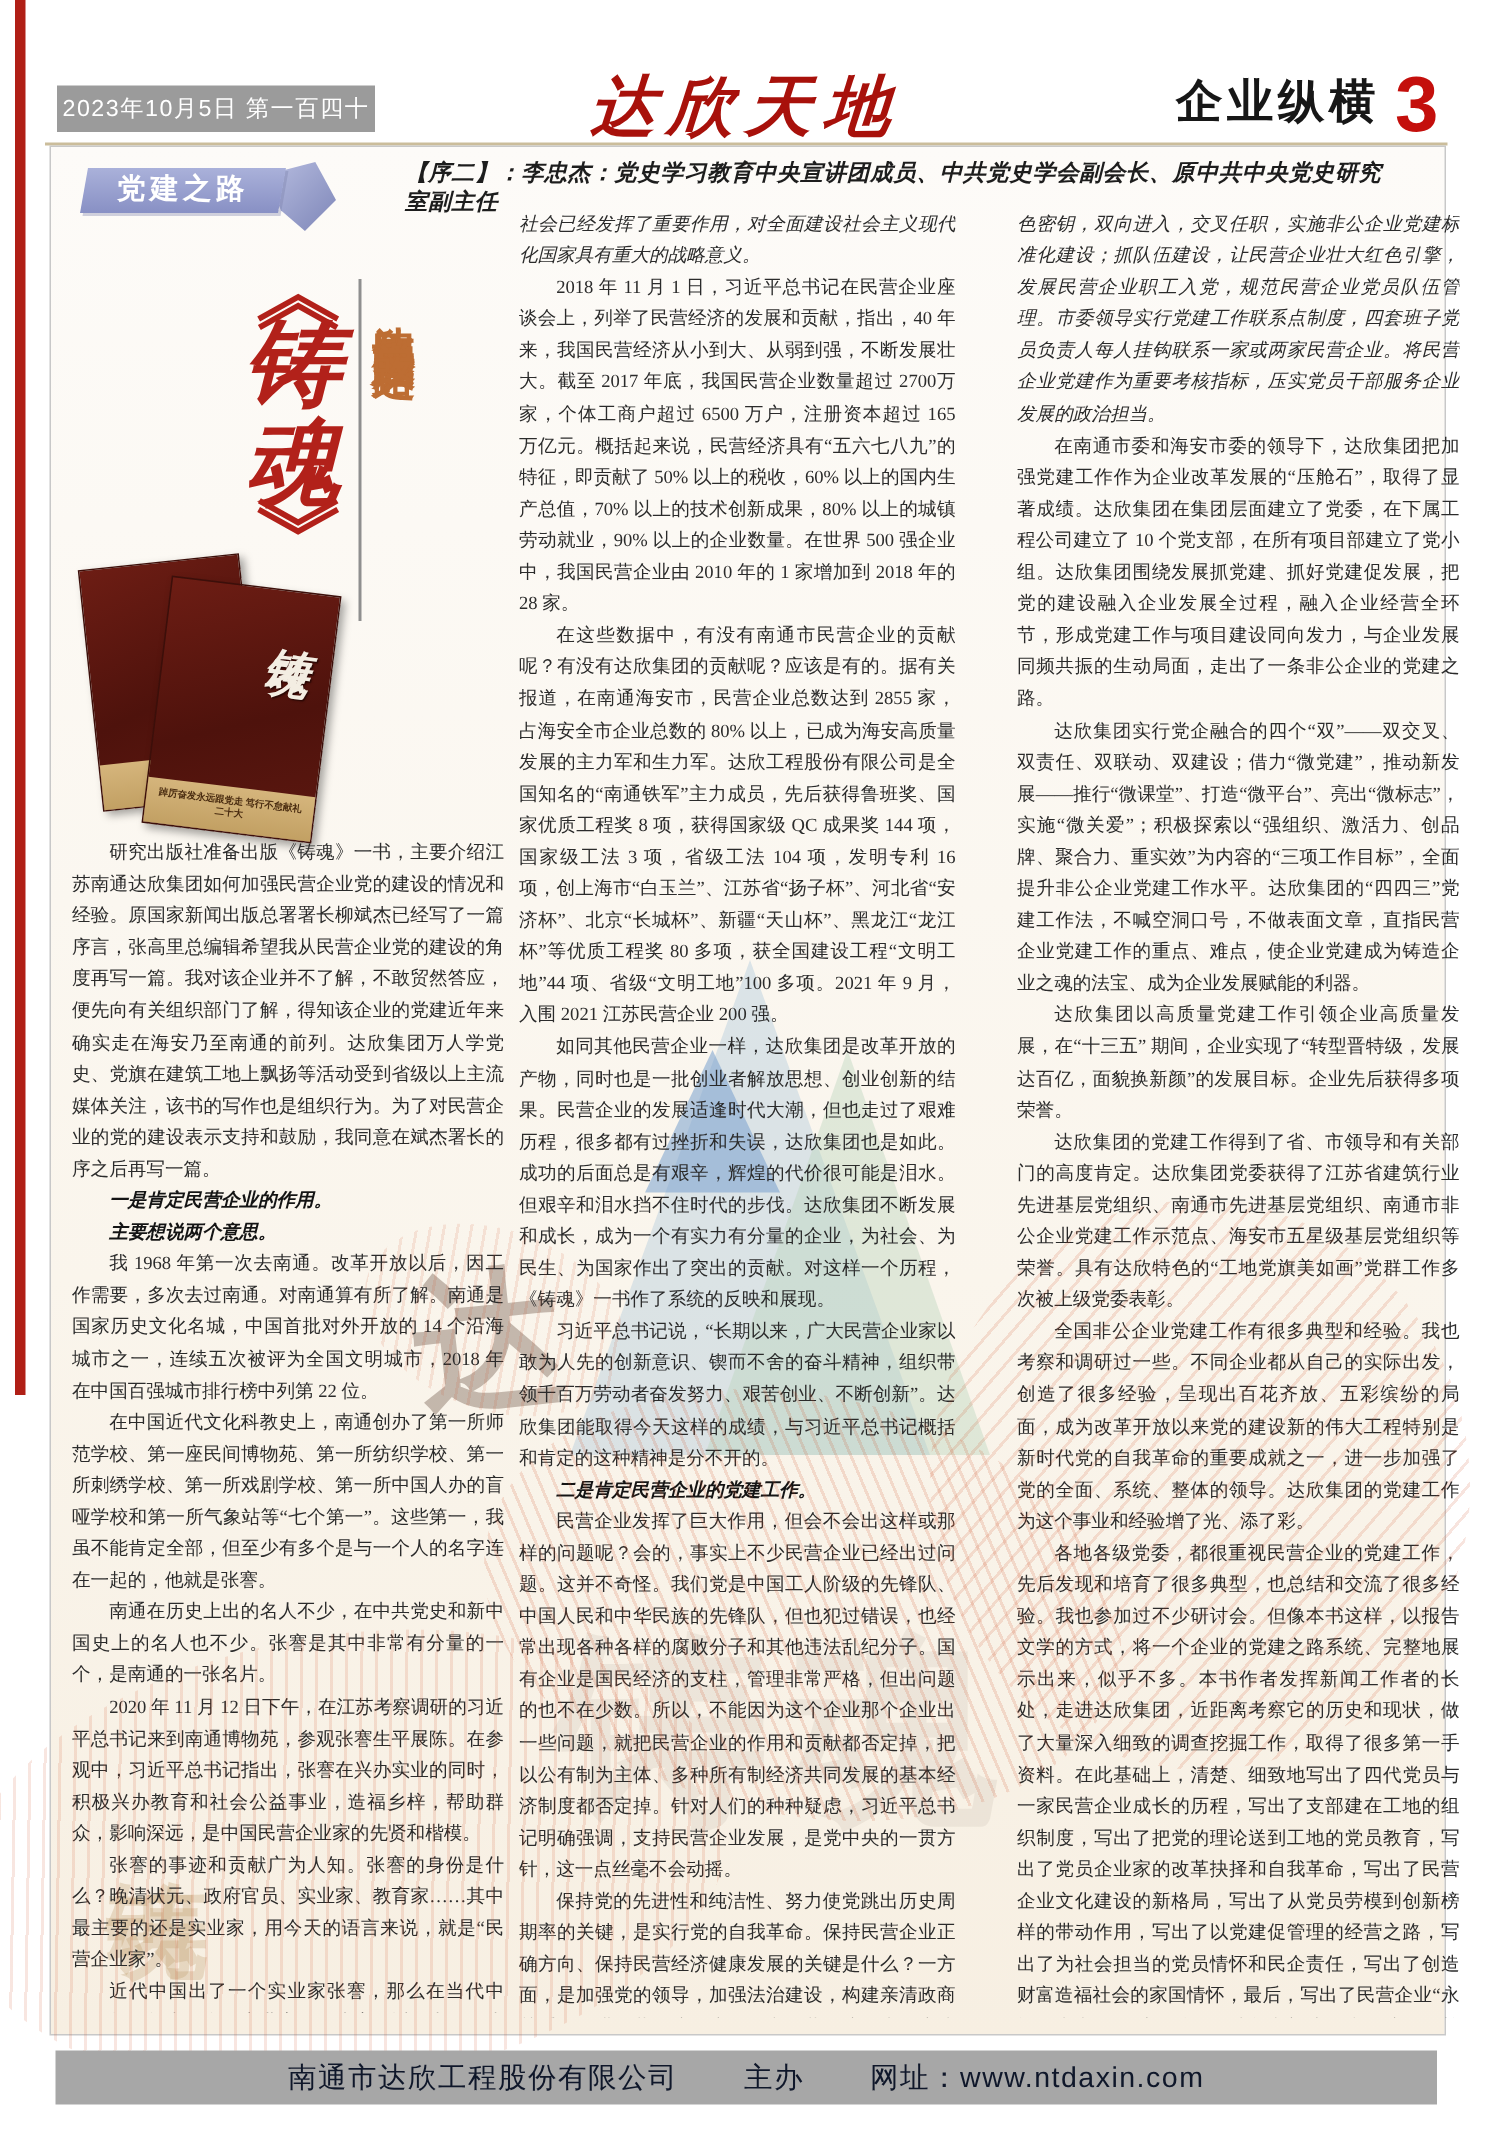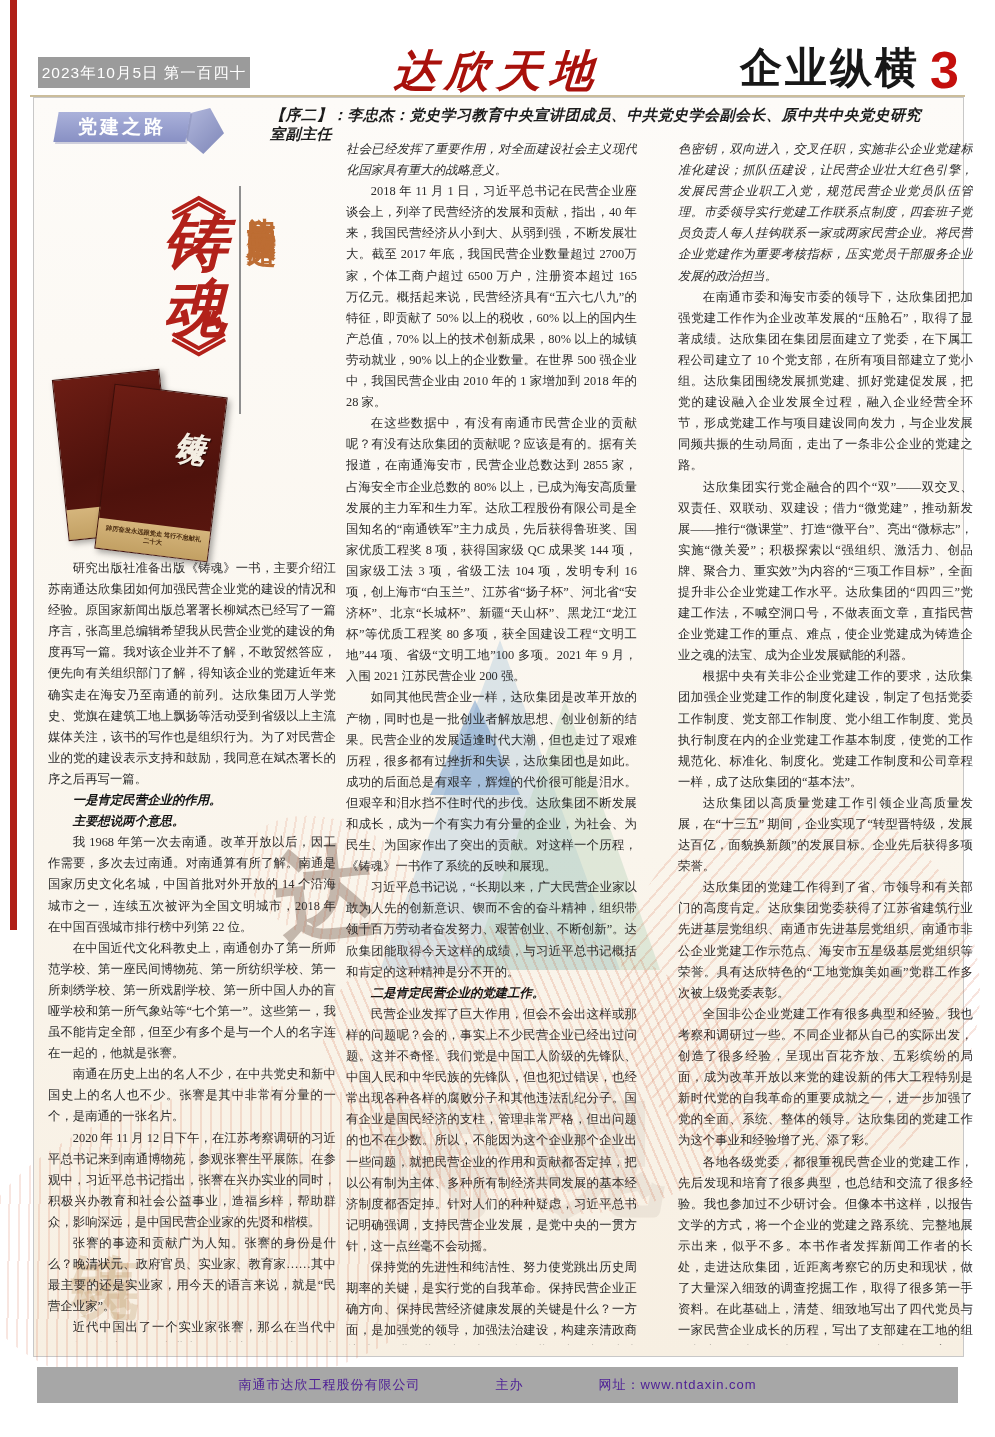--- a/index.html
+++ b/index.html
@@ -7,21 +7,21 @@
         font-family:"Liberation Serif","DejaVu Serif",serif;}
   
   .red-stripe{position:absolute;left:10px;top:0;width:7px;height:930px;background:#b01f16;}
   .date-box{position:absolute;left:38px;top:57px;width:212px;height:31px;background:#9b9b9b;
             color:#fff;font-family:"Liberation Sans","DejaVu Sans",sans-serif;
             font-size:15.5px;line-height:31px;text-align:center;letter-spacing:1px;}
   .masthead{position:absolute;left:0;right:0;top:42px;text-align:center;
             font-size:44px;font-weight:900;font-style:italic;color:#a8110b;
             letter-spacing:8px;transform:skewX(-4deg);}
   .section-wrap{position:absolute;right:36px;top:46px;display:flex;align-items:flex-start;}
-  .section-name{font-size:42px;font-weight:700;color:#171717;letter-spacing:3px;line-height:44px;}
+  .section-name{font-size:31px;font-weight:700;color:#171717;letter-spacing:3px;line-height:44px;}
   .page-number{font-size:52px;font-weight:700;color:#c40f0c;margin-left:10px;line-height:48px;
                font-family:"Liberation Sans","DejaVu Sans",sans-serif;}
   .header-rule{position:absolute;left:30px;right:30px;top:95px;height:2px;background:#cbbd9b;}
   
   .content-box{position:absolute;left:33px;top:97px;width:929px;height:1258px;
                border:1px solid #c8c8c8;background:linear-gradient(180deg,#fdfbf8 0%,#faf5ec 60%,#f7efe2 100%);}
   .byline{position:absolute;left:270px;top:106px;width:660px;font-size:15px;font-weight:700;
           font-style:italic;color:#1d1d1d;letter-spacing:.5px;}
   
   .badge{position:absolute;left:56px;top:112px;width:132px;height:30px;z-index:4;
@@ -82,22 +82,22 @@
   .swirl3{left:620px;top:800px;width:360px;height:380px;transform:rotate(-4deg);
         background:repeating-linear-gradient(135deg,rgba(205,75,35,.15) 0 2px,transparent 2px 11px);}
   .swirl4{left:240px;top:820px;width:180px;height:120px;transform:rotate(20deg);
         background:repeating-linear-gradient(80deg,rgba(205,75,35,.12) 0 2px,transparent 2px 9px);}
   .wm-char{z-index:1;font-weight:900;color:rgba(95,70,55,.35);}
   .wm-da{left:276px;top:828px;font-size:100px;transform:rotate(-6deg);}
   .wm-zhuhun{left:60px;top:1200px;writing-mode:vertical-rl;font-size:68px;color:rgba(185,150,100,.28);}
   .wm-mid{left:372px;top:1060px;font-size:140px;letter-spacing:14px;color:rgba(160,140,125,.12);}
   
   .footer-bar{position:absolute;left:37px;top:1367px;width:921px;height:36px;background:#a7a7a7;
-        display:flex;align-items:center;justify-content:center;gap:75px;color:#4c1d95;
-        font-family:"Liberation Sans","DejaVu Sans",sans-serif;font-size:13px;letter-spacing:1px;z-index:5;}
+        display:flex;align-items:center;justify-content:center;gap:44px;color:#0f172a;
+        font-family:"Liberation Sans","DejaVu Sans",sans-serif;font-size:19px;letter-spacing:1px;z-index:5;}
 </style>
 </head>
 <body>
 
 <div class="page">
 
   <div class="red-stripe"></div>
 
   <div class="date-box">2023年10月5日  第一百四十五期</div>
   <div class="masthead">达欣天地</div>
@@ -162,21 +162,20 @@
       <p class="para">如同其他民营企业一样，达欣集团是改革开放的产物，同时也是一批创业者解放思想、创业创新的结果。民营企业的发展适逢时代大潮，但也走过了艰难历程，很多都有过挫折和失误，达欣集团也是如此。成功的后面总是有艰辛，辉煌的代价很可能是泪水。但艰辛和泪水挡不住时代的步伐。达欣集团不断发展和成长，成为一个有实力有分量的企业，为社会、为民生、为国家作出了突出的贡献。对这样一个历程，《铸魂》一书作了系统的反映和展现。</p>
       <p class="para">习近平总书记说，“长期以来，广大民营企业家以敢为人先的创新意识、锲而不舍的奋斗精神，组织带领千百万劳动者奋发努力、艰苦创业、不断创新”。达欣集团能取得今天这样的成绩，与习近平总书记概括和肯定的这种精神是分不开的。</p>
       <p class="para lead">二是肯定民营企业的党建工作。</p>
       <p class="para">民营企业发挥了巨大作用，但会不会出这样或那样的问题呢？会的，事实上不少民营企业已经出过问题。这并不奇怪。我们党是中国工人阶级的先锋队、中国人民和中华民族的先锋队，但也犯过错误，也经常出现各种各样的腐败分子和其他违法乱纪分子。国有企业是国民经济的支柱，管理非常严格，但出问题的也不在少数。所以，不能因为这个企业那个企业出一些问题，就把民营企业的作用和贡献都否定掉，把以公有制为主体、多种所有制经济共同发展的基本经济制度都否定掉。针对人们的种种疑虑，习近平总书记明确强调，支持民营企业发展，是党中央的一贯方针，这一点丝毫不会动摇。</p>
       <p class="para">保持党的先进性和纯洁性、努力使党跳出历史周期率的关键，是实行党的自我革命。保持民营企业正确方向、保持民营经济健康发展的关键是什么？一方面，是加强党的领导，加强法治建设，构建亲清政商关系，促进民营经济健康发展和民营经济人士健康成长；另一方面，是民营企业提高自身素质，讲正气、走正道，聚精会神办企业、遵纪守法搞经营，在合法合规中提高企业竞争能力。</p>
     </div>
   <div class="col col3">
       <p class="para noindent">色密钥，双向进入，交叉任职，实施非公企业党建标准化建设；抓队伍建设，让民营企业壮大红色引擎，发展民营企业职工入党，规范民营企业党员队伍管理。市委领导实行党建工作联系点制度，四套班子党员负责人每人挂钩联系一家或两家民营企业。将民营企业党建作为重要考核指标，压实党员干部服务企业发展的政治担当。</p>
       <p class="para">在南通市委和海安市委的领导下，达欣集团把加强党建工作作为企业改革发展的“压舱石”，取得了显著成绩。达欣集团在集团层面建立了党委，在下属工程公司建立了 10 个党支部，在所有项目部建立了党小组。达欣集团围绕发展抓党建、抓好党建促发展，把党的建设融入企业发展全过程，融入企业经营全环节，形成党建工作与项目建设同向发力，与企业发展同频共振的生动局面，走出了一条非公企业的党建之路。</p>
       <p class="para">达欣集团实行党企融合的四个“双”——双交叉、双责任、双联动、双建设；借力“微党建”，推动新发展——推行“微课堂”、打造“微平台”、亮出“微标志”，实施“微关爱”；积极探索以“强组织、激活力、创品牌、聚合力、重实效”为内容的“三项工作目标”，全面提升非公企业党建工作水平。达欣集团的“四四三”党建工作法，不喊空洞口号，不做表面文章，直指民营企业党建工作的重点、难点，使企业党建成为铸造企业之魂的法宝、成为企业发展赋能的利器。</p>
-      <p class="para">根据中央有关非公企业党建工作的要求，达欣集团加强企业党建工作的制度化建设，制定了包括党委工作制度、党支部工作制度、党小组工作制度、党员执行制度在内的企业党建工作基本制度，使党的工作规范化、标准化、制度化。党建工作制度和公司章程一样，成了达欣集团的“基本法”。</p>
       <p class="para">达欣集团以高质量党建工作引领企业高质量发展，在“十三五” 期间，企业实现了“转型晋特级，发展达百亿，面貌换新颜”的发展目标。企业先后获得多项荣誉。</p>
       <p class="para">达欣集团的党建工作得到了省、市领导和有关部门的高度肯定。达欣集团党委获得了江苏省建筑行业先进基层党组织、南通市先进基层党组织、南通市非公企业党建工作示范点、海安市五星级基层党组织等荣誉。具有达欣特色的“工地党旗美如画”党群工作多次被上级党委表彰。</p>
       <p class="para">全国非公企业党建工作有很多典型和经验。我也考察和调研过一些。不同企业都从自己的实际出发，创造了很多经验，呈现出百花齐放、五彩缤纷的局面，成为改革开放以来党的建设新的伟大工程特别是新时代党的自我革命的重要成就之一，进一步加强了党的全面、系统、整体的领导。达欣集团的党建工作为这个事业和经验增了光、添了彩。</p>
       <p class="para">各地各级党委，都很重视民营企业的党建工作，先后发现和培育了很多典型，也总结和交流了很多经验。我也参加过不少研讨会。但像本书这样，以报告文学的方式，将一个企业的党建之路系统、完整地展示出来，似乎不多。本书作者发挥新闻工作者的长处，走进达欣集团，近距离考察它的历史和现状，做了大量深入细致的调查挖掘工作，取得了很多第一手资料。在此基础上，清楚、细致地写出了四代党员与一家民营企业成长的历程，写出了支部建在工地的组织制度，写出了把党的理论送到工地的党员教育，写出了党员企业家的改革抉择和自我革命，写出了民营企业文化建设的新格局，写出了从党员劳模到创新榜样的带动作用，写出了以党建促管理的经营之路，写出了为社会担当的党员情怀和民企责任，写出了创造财富造福社会的家国情怀，最后，写出了民营企业“永远跟党走”的坚定信念。全书资料翔实，文笔流畅，尊重客观，解析得当，通过对达欣集团党建工作的梳理和揭示，使我们真实地看到了一个民营企业的党建之路和宝贵经验，也看到了加强党的建设对于实现两个一百年奋斗目标的重要作用。</p>
     </div>
 
   <div class="deco swirl swirl1"></div>
   <div class="deco swirl swirl2"></div>
   <div class="deco swirl swirl3"></div>
   <div class="deco swirl swirl4"></div>

